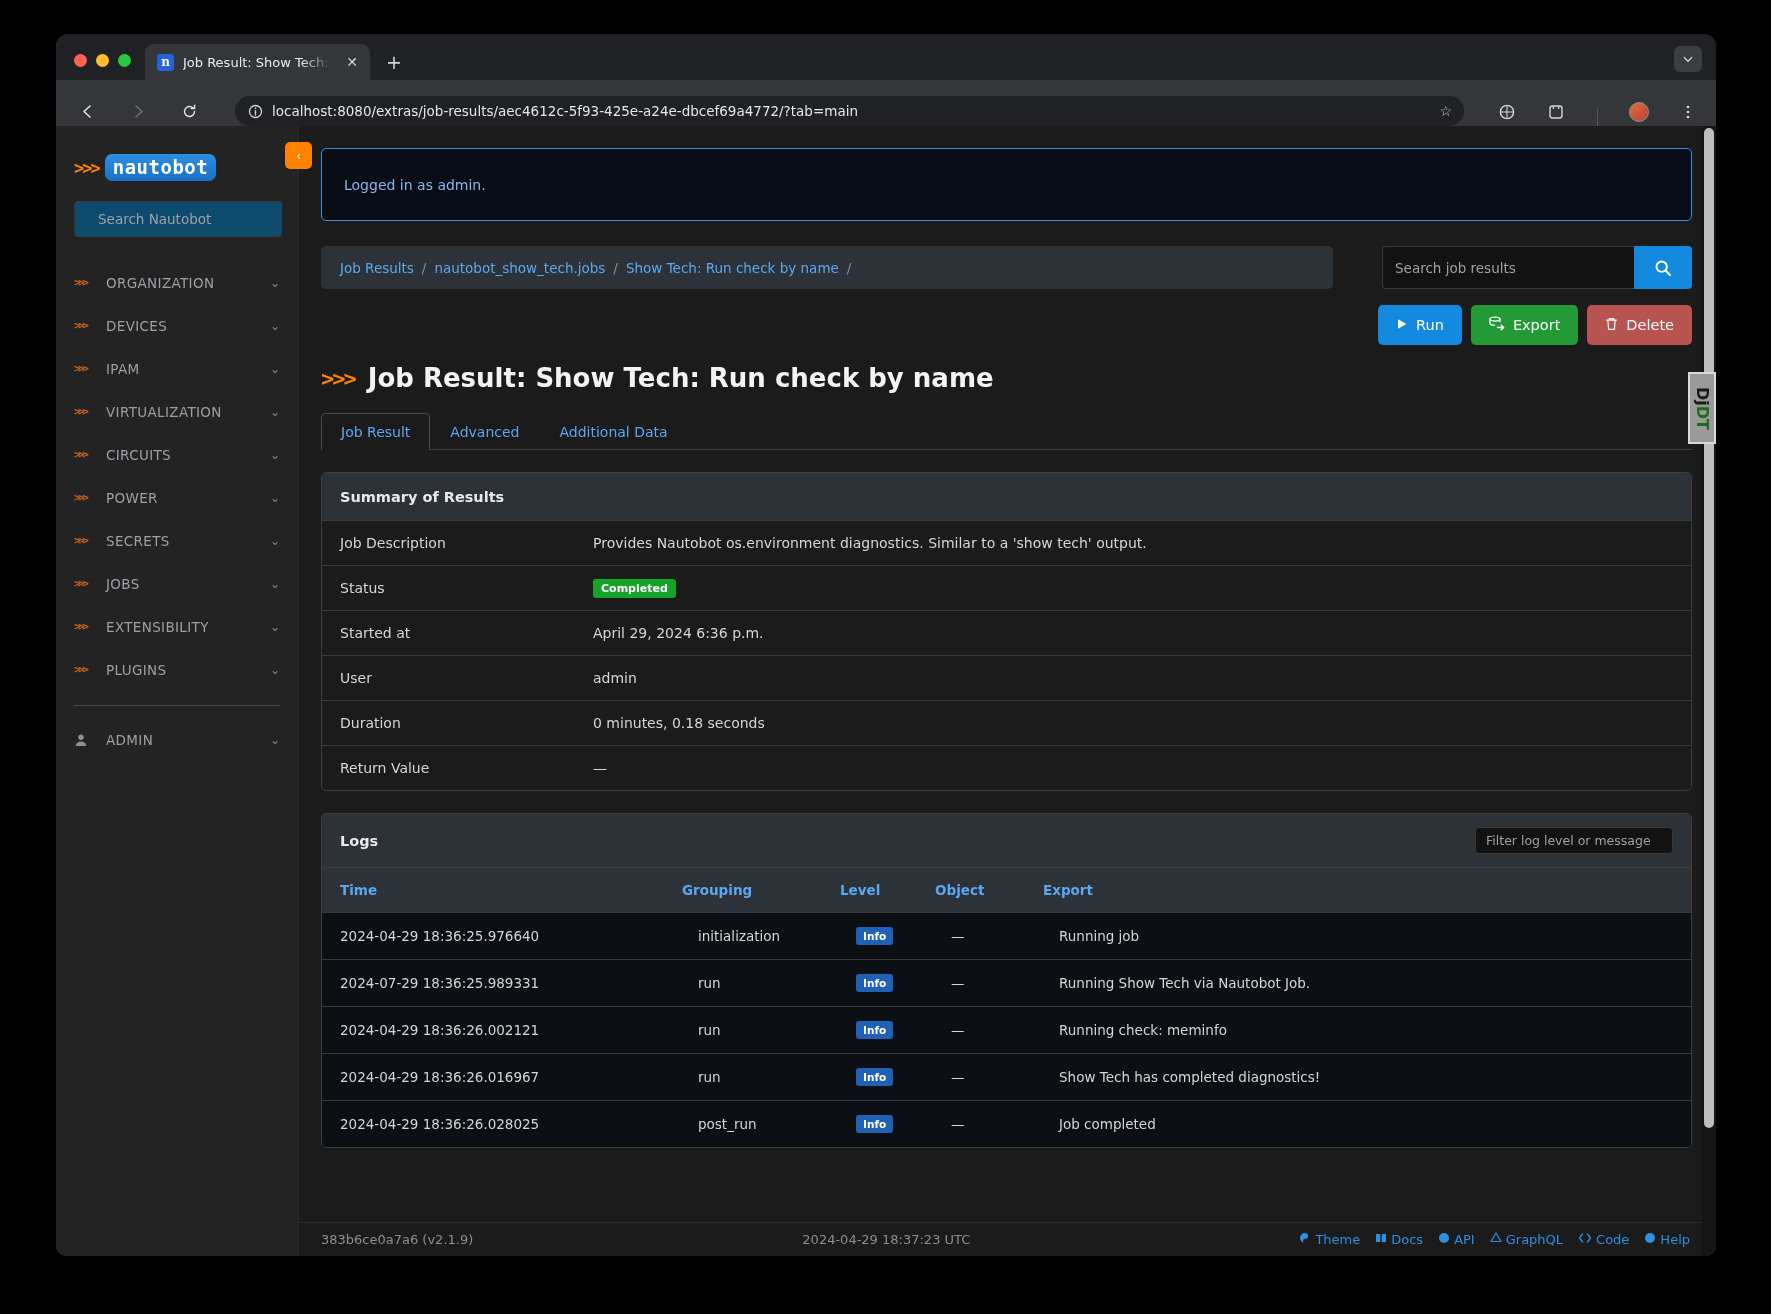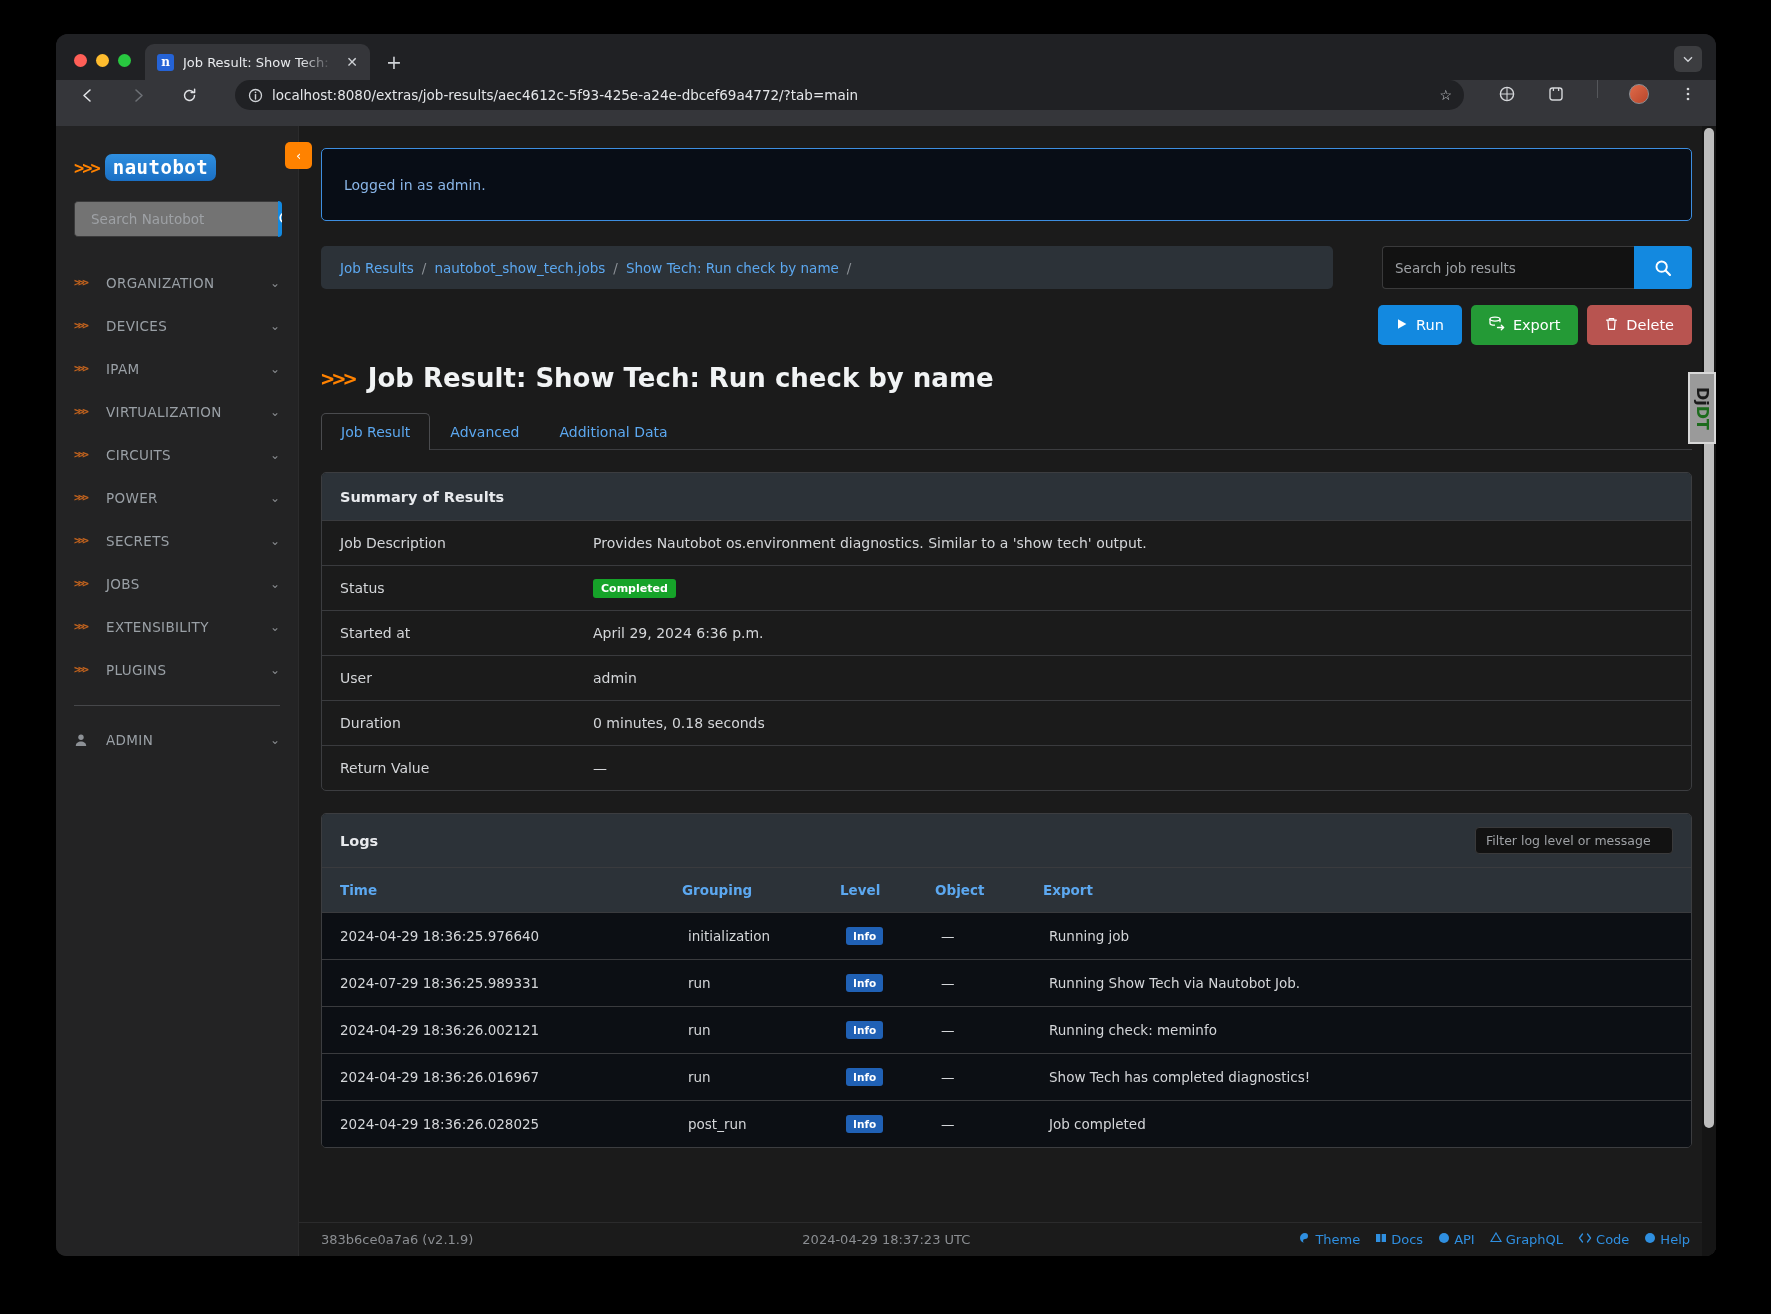--- a/index.html
+++ b/index.html
@@ -89,21 +89,21 @@
     background: #3c3d40;
     border-radius: 6px;
     display: flex; align-items: center; justify-content: center;
     color: #cfd2d6;
   }
 
   
   .toolbar {
     height: 46px;
     background: #35363a;
-    display: flex; align-items: flex-start;
+    display: flex; align-items: flex-end;
     padding: 0 14px 0 16px;
     gap: 21px;
   }
   .navbtn {
     width: 30px; height: 30px; flex: none;
     display: flex; align-items: center; justify-content: center;
     color: #e0e2e5;
     border-radius: 50%;
   }
   .navbtn.disabled { color: #6d7075; }
@@ -178,27 +178,27 @@
   }
   .search-row {
     display: flex;
     margin: 20px 16px 0 18px;
     border-radius: 4px;
     overflow: hidden;
     height: 36px;
   }
   .search-input {
     flex: 1;
-    background: #737373;
+    background: #0c4a6e;
     border: 1px solid #3a3a3b;
     border-right: none;
     border-radius: 4px 0 0 4px;
     color: #cfd2d6;
     font-size: 13.5px;
-    padding: 0 16px;
+    padding: 0 23px;
     outline: none;
     font-family: inherit;
   }
   .search-input::placeholder { color: #9ea1a5; }
   .search-btn {
     width: 40px;
     background: #1389e0;
     border: none;
     border-radius: 0 4px 4px 0;
     color: #fff;
@@ -442,21 +442,21 @@
     text-align: left;
     font-weight: 700;
     padding: 14px 10px;
     border-top: 1px solid #3a3b3e;
     margin-left: 32px;
   }
   table.logs thead th:first-child { padding-left: 18px; }
   table.logs tbody td {
     color: #d4d6d9;
     font-size: 13.5px;
-    padding: 14px 16px;
+    padding: 14px 26px;
     border-top: 1px solid #3a3b3e;
     background: #0c0f14;
   }
   table.logs tbody td:first-child { padding-left: 18px; }
   .col-time { width: 350px; }
   .col-group { width: 158px; }
   .col-level { width: 95px; }
   .col-object { width: 108px; }
   .badge-info {
     display: inline-block;

